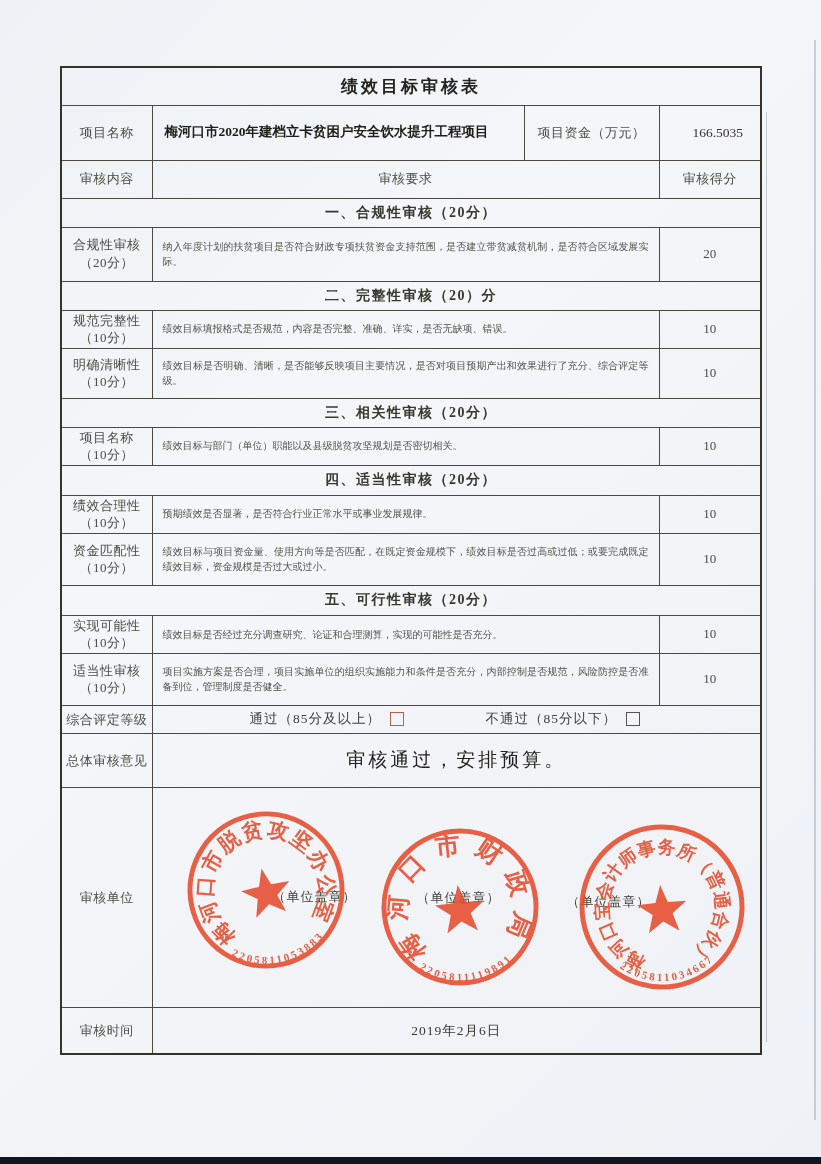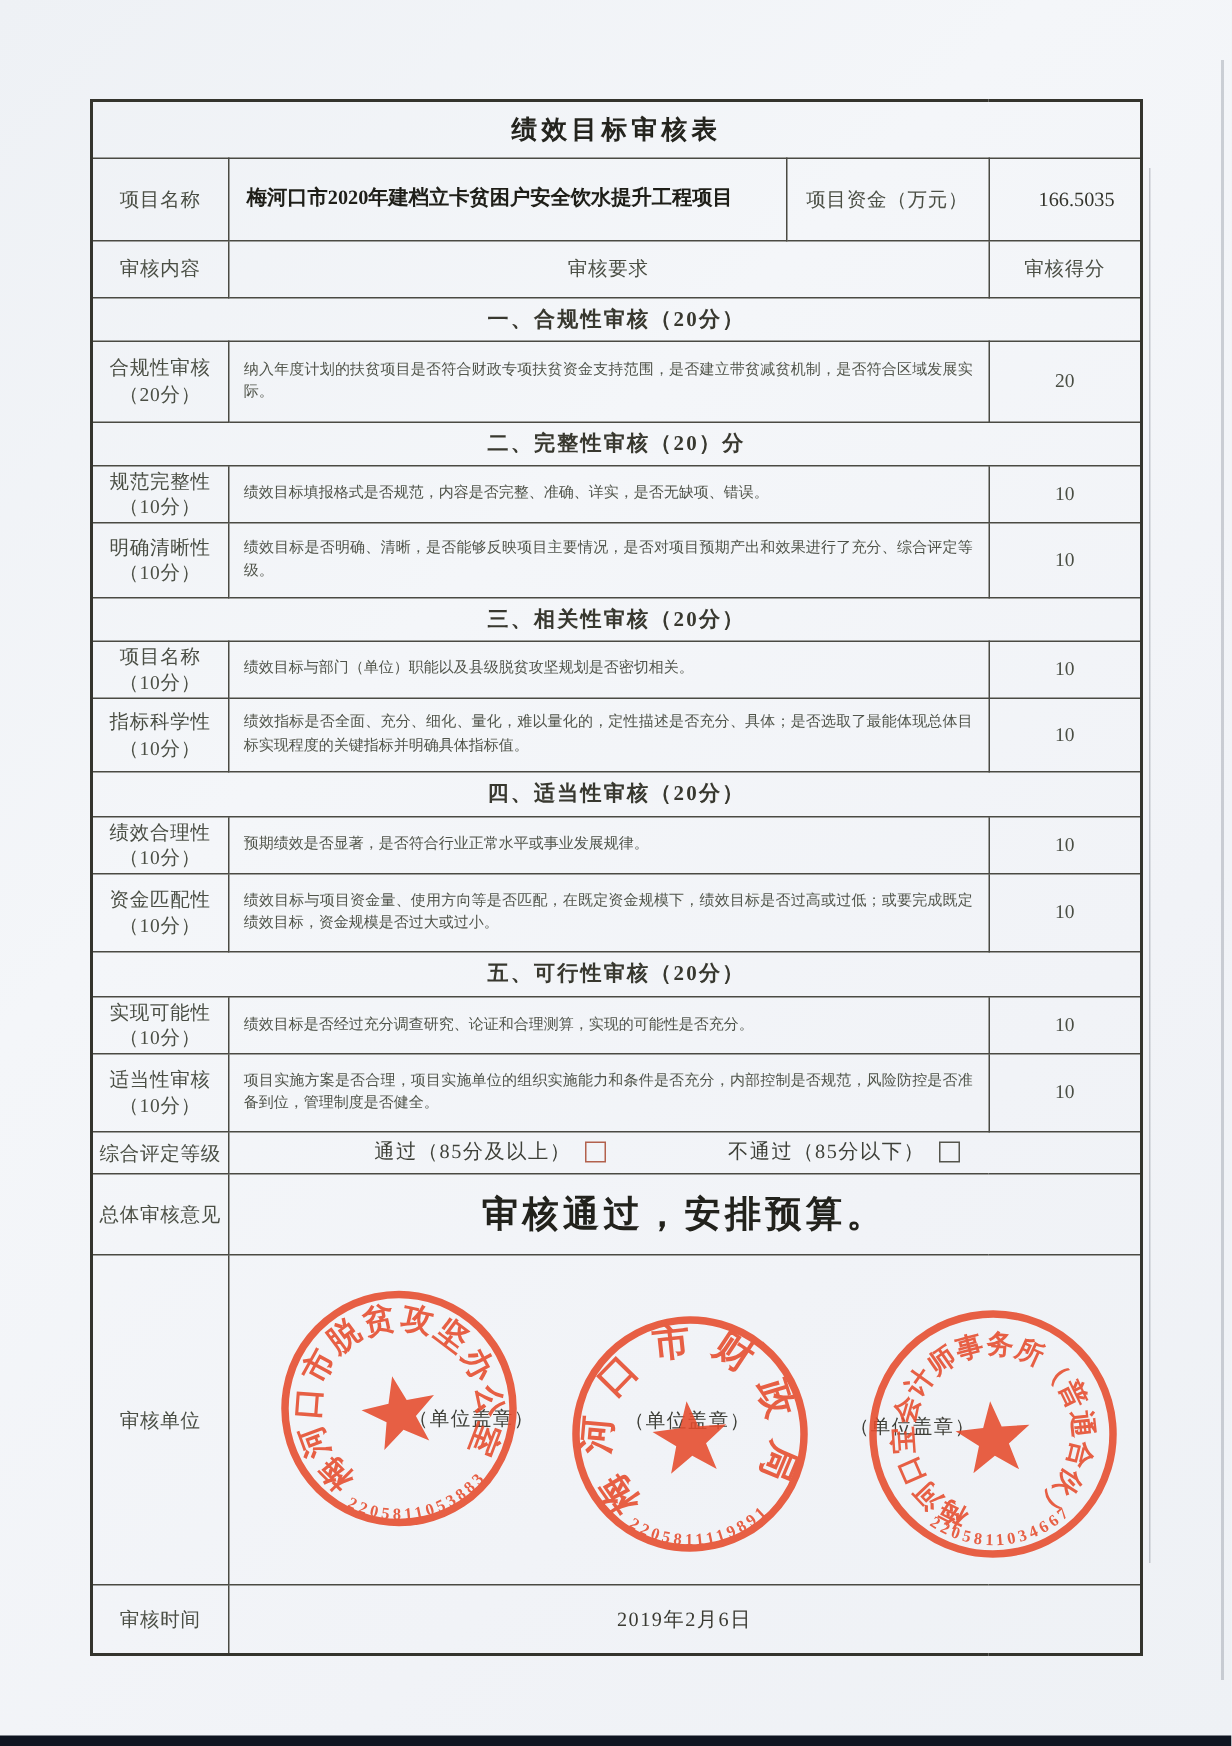--- a/index.html
+++ b/index.html
@@ -30,21 +30,21 @@
   .c-score{text-align:center;font-size:13px;color:#4a4e44;}
   .sec-header td{text-align:center;font-weight:bold;font-size:14px;color:#38382f;letter-spacing:1.5px;}
   .proj-name{font-weight:bold;font-size:13.5px;color:#1e1e18;padding:4px 12px;line-height:1.4;}
   .fund-value{text-align:right;padding-right:17px;font-size:13.5px;color:#33332b;}
 
   .rating-cell{padding-left:97px;font-size:13.5px;color:#3e4038;}
   .opt{display:inline-flex;align-items:center;margin-right:78px;letter-spacing:1px;white-space:nowrap;}
   .cbx{display:inline-block;width:12px;height:12px;border:1px solid #55554c;margin-left:9px;background:transparent;}
   .cbx-red{border-color:#b2614d;}
 
-  .opinion-value{text-align:center;font-weight:bold;font-size:24px;letter-spacing:3px;color:#22221c;margin-left:12px;}
+  .opinion-value{text-align:center;font-weight:normal;font-size:19px;letter-spacing:3px;color:#22221c;margin-left:12px;}
   .time-value{text-align:center;font-size:13.5px;color:#3a3a32;letter-spacing:1px;}
 
   .seal-cell{position:relative;}
   .seal-note{position:absolute;font-size:13px;color:#3e3f38;letter-spacing:1px;z-index:1;white-space:nowrap;}
   .stamp{position:absolute;color:#e64b2c;opacity:.88;z-index:2;}
   .stamp svg{display:block;}
   .stamp text{fill:currentColor;font-weight:bold;font-family:"Liberation Serif","DejaVu Serif",serif;}
   .org0{font-size:21px;letter-spacing:2px;}
   .org1{font-size:25px;letter-spacing:12px;}
   .org2{font-size:18px;letter-spacing:.5px;}
@@ -117,28 +117,20 @@
       <td colspan="4">三、相关性审核（20分）</td>
     </tr>
     <tr style="height:35px">
       <td class="c-label">
         <div>项目名称</div>
         <div>（10分）</div>
       </td>
       <td colspan="2" class="c-req">绩效目标与部门（单位）职能以及县级脱贫攻坚规划是否密切相关。</td>
       <td class="c-score">10</td>
     </tr>
-    <tr style="height:49px">
-      <td class="c-label">
-        <div>指标科学性</div>
-        <div>（10分）</div>
-      </td>
-      <td colspan="2" class="c-req">绩效指标是否全面、充分、细化、量化，难以量化的，定性描述是否充分、具体；是否选取了最能体现总体目标实现程度的关键指标并明确具体指标值。</td>
-      <td class="c-score">10</td>
-    </tr>
 
     <tr class="sec-header" style="height:30px">
       <td colspan="4">四、适当性审核（20分）</td>
     </tr>
     <tr style="height:36px">
       <td class="c-label">
         <div>绩效合理性</div>
         <div>（10分）</div>
       </td>
       <td colspan="2" class="c-req">预期绩效是否显著，是否符合行业正常水平或事业发展规律。</td>

